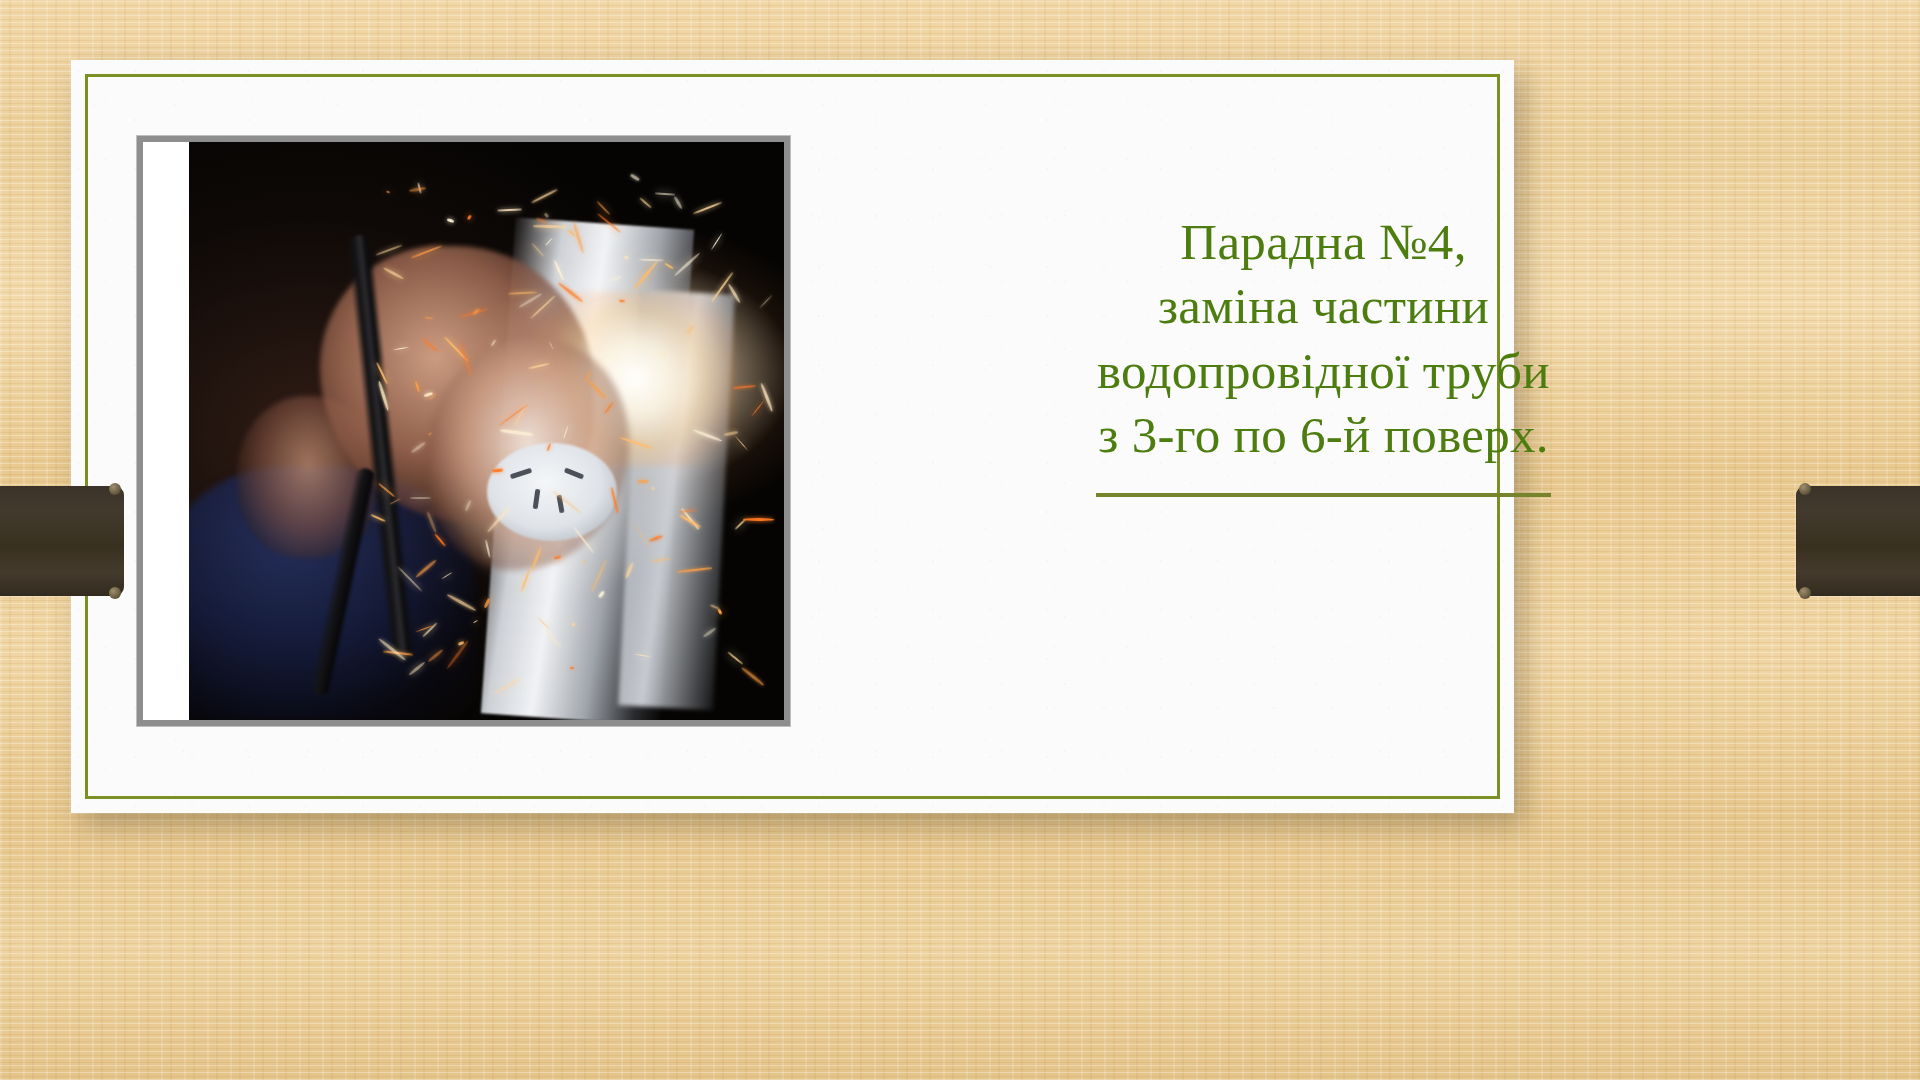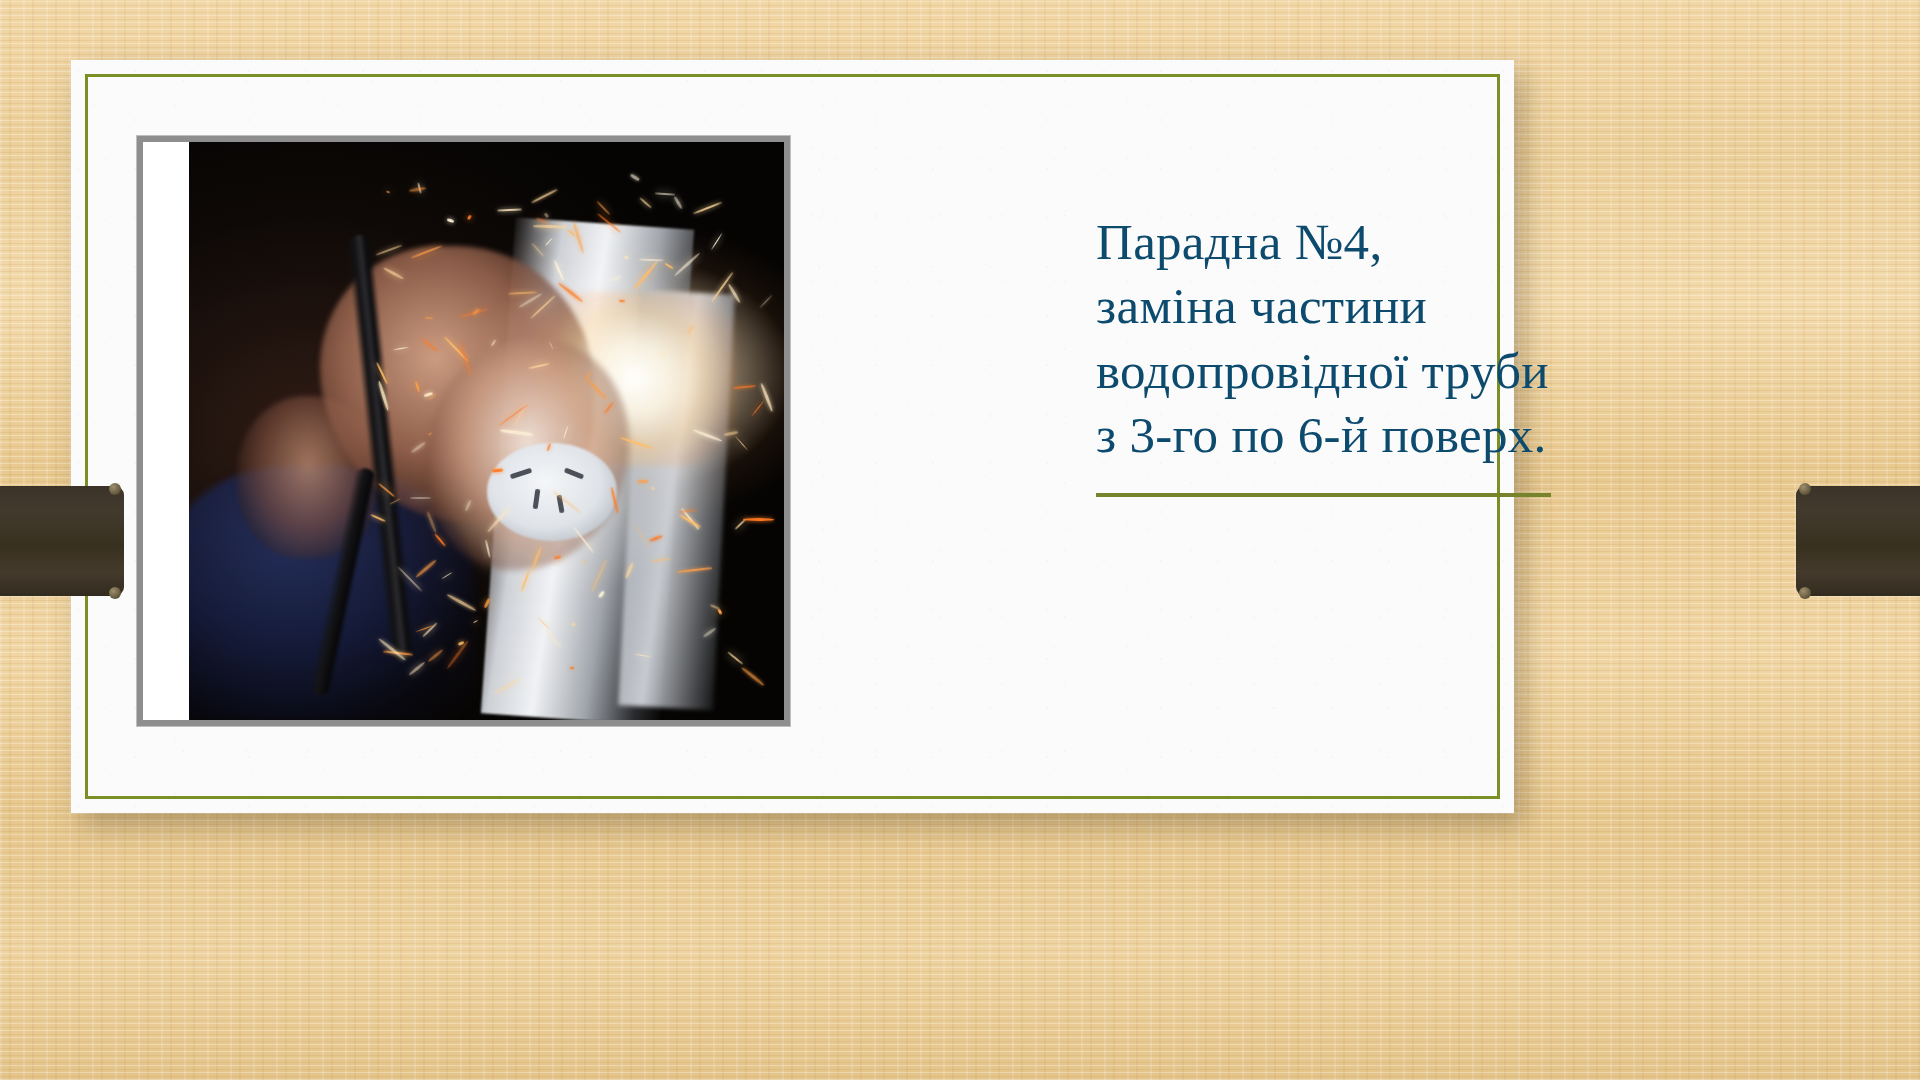--- a/index.html
+++ b/index.html
@@ -231,21 +231,22 @@
   .text-block {
     position:absolute;
     left:1025px; top:150px;
     width:455px;
     z-index:2;
   }
   .slide-title {
     font-family:"Liberation Serif", serif;
     font-size:51px;
     line-height:1.26;
-    color:#0c4a6e;
+    color:#4d7c0f;
+    text-align:center;
     letter-spacing:0.3px;
     white-space:pre-line;
   }
   .title-rule {
     margin-top:26px;
     height:4px;
     background:#77842c;
     width:100%;
   }
 </style>

